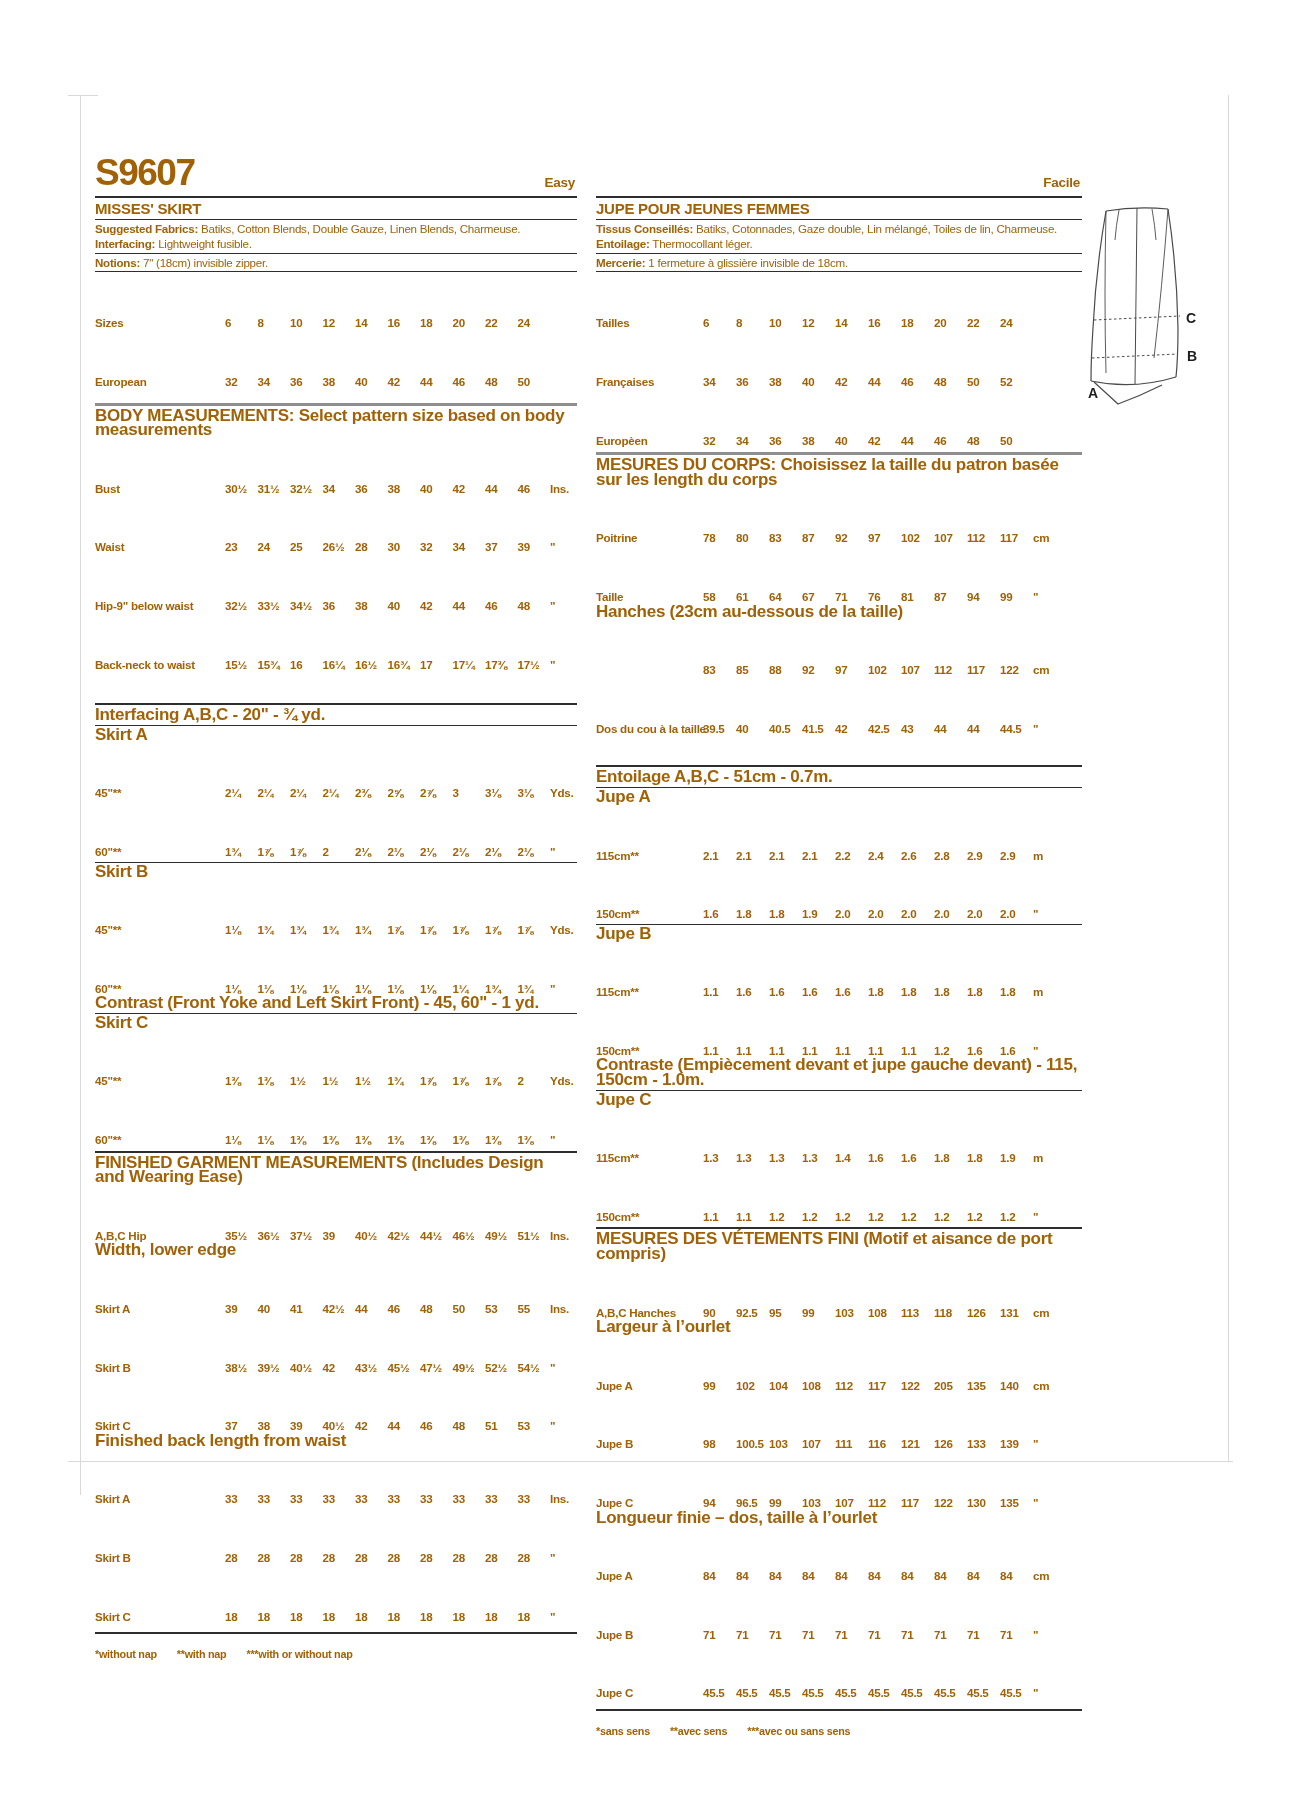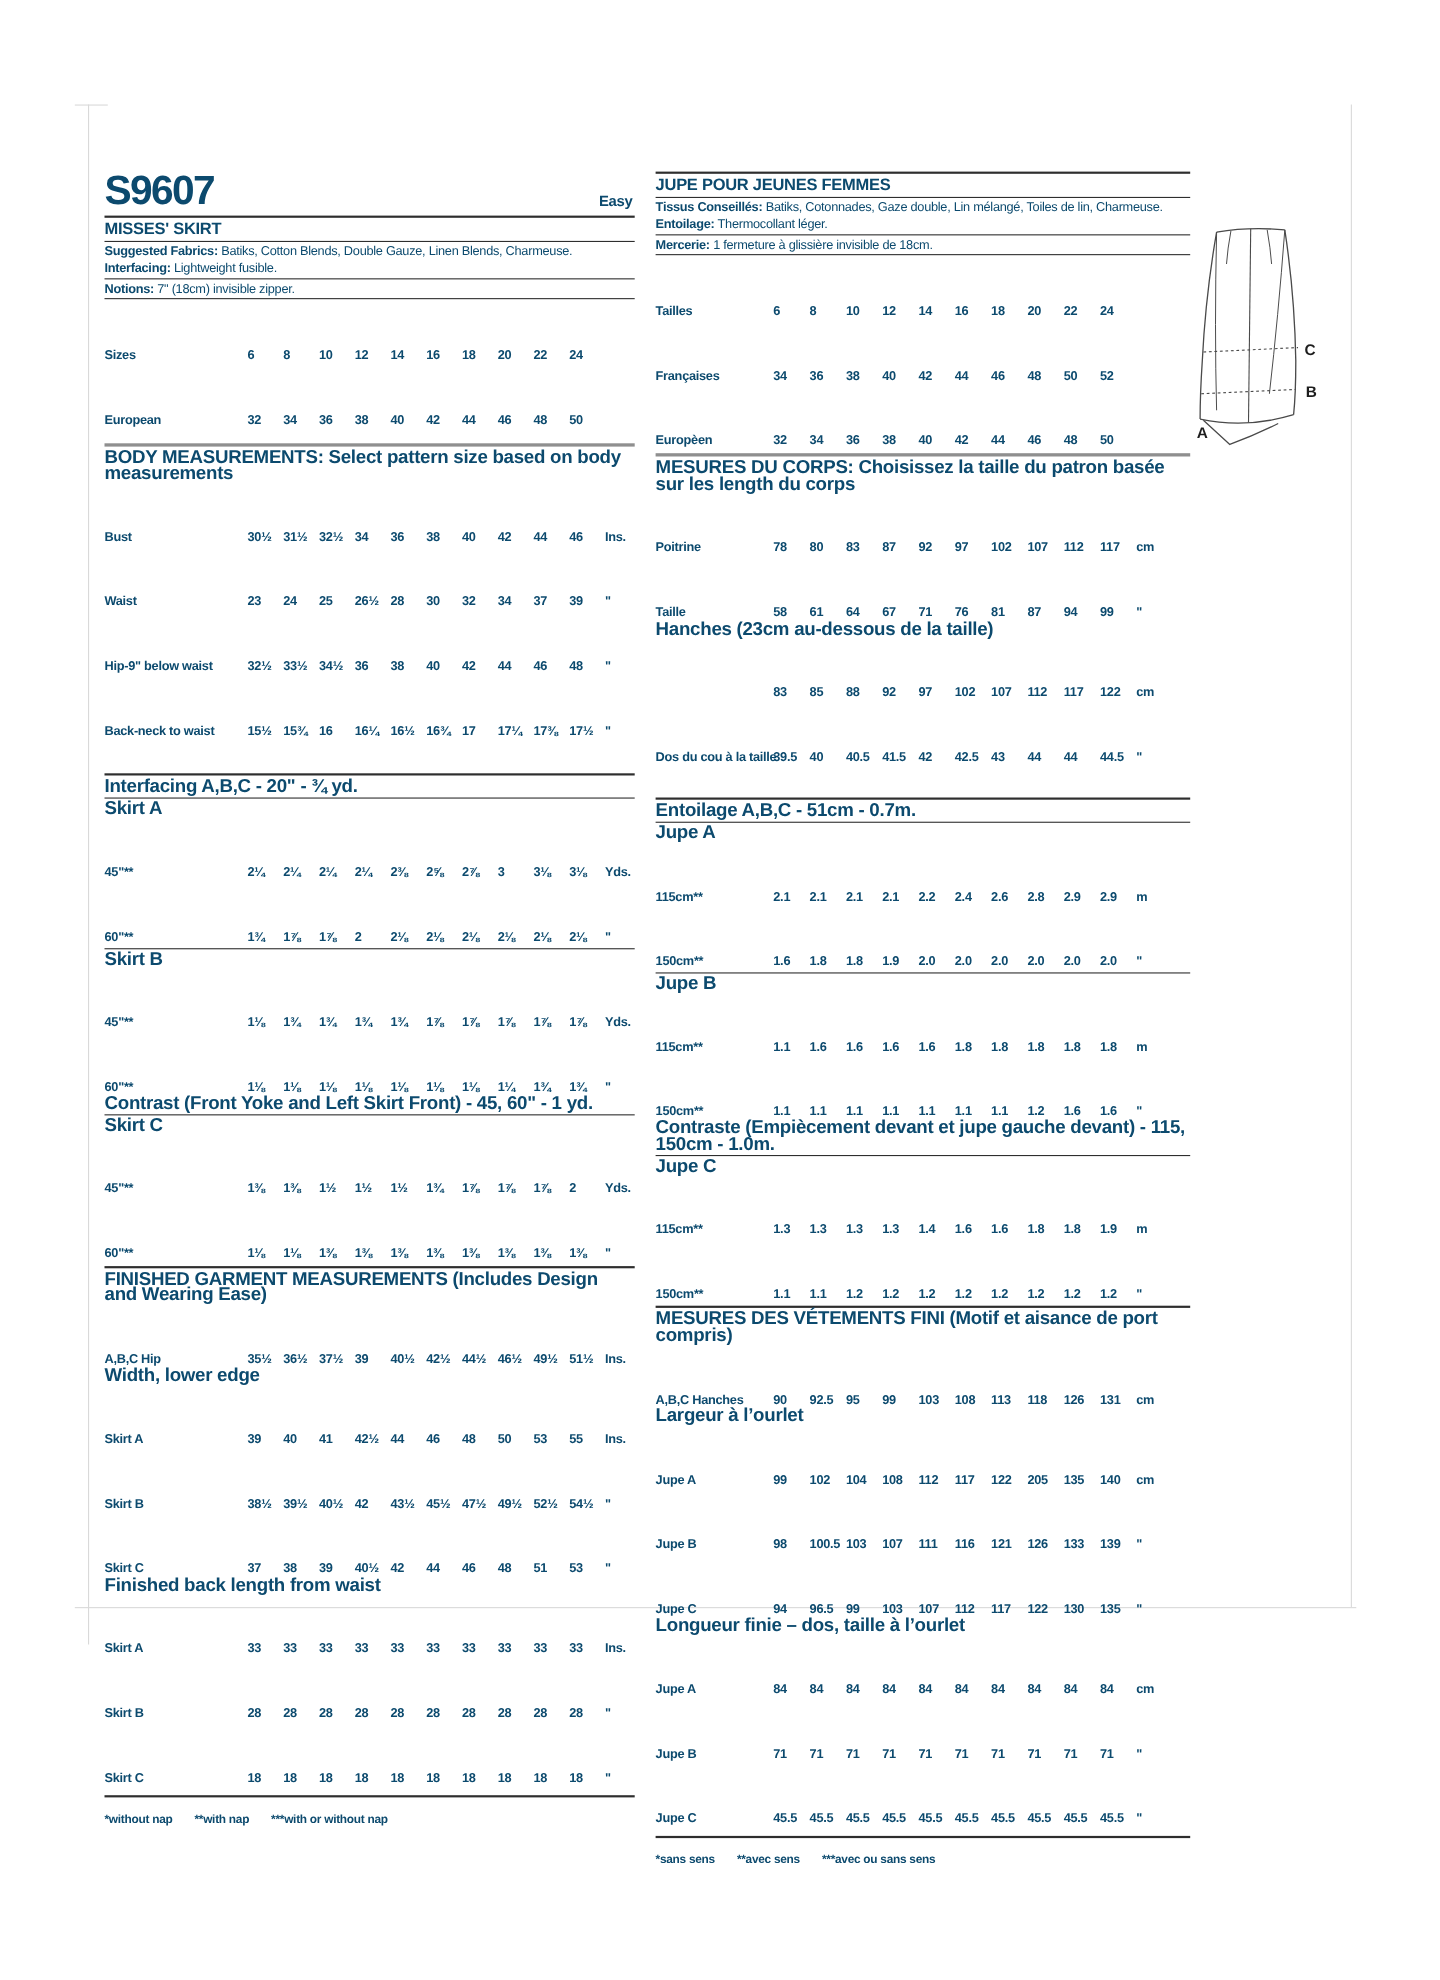--- a/index.html
+++ b/index.html
@@ -1,17 +1,17 @@
 <!DOCTYPE html>
 <html><head>
 <meta charset="utf-8">
 <style>
   html,body{margin:0;padding:0;background:#fff;}
   .page{position:relative;width:1309px;height:1800px;background:#ffffff;overflow:hidden;
-        font-family:"Liberation Sans","DejaVu Sans",sans-serif;color:#0c4a6e;}
+        font-family:"Liberation Sans","DejaVu Sans",sans-serif;color:#a16207;}
   .trim{position:absolute;background:#d9d9d9;}
   .col{position:absolute;top:153px;letter-spacing:-0.25px;}
   .col-left{left:95px;width:482px;--lw:130px;--cw:32.5px;}
   .col-right{left:596px;width:486px;--lw:107px;--cw:33px;}
   .hdr{position:relative;height:40px;}
   .code{font-size:37px;font-weight:700;letter-spacing:-1.5px;line-height:40px;}
   .difficulty{position:absolute;right:2px;bottom:3px;font-size:13.5px;font-weight:700;}
   .rule{width:100%;}
   .r1{border-top:1.3px solid #2e2e2e;margin:2px 0;}
   .r2{border-top:2.6px solid #2e2e2e;margin:3px 0;}
@@ -339,20 +339,23 @@
         </div>
         <div style="height: 5px;"></div>
         <div class="rule r2"></div>
       </div>
     <p class="foot">
       <span>*without nap</span><span>**with nap</span><span>***with or without nap</span>
     </p>
   </div>
 
   <div class="col col-right">
+    <div class="hdr">
+      <span class="difficulty">Facile</span>
+    </div>
     <div class="rule r2"></div>
     <div class="sec-title">JUPE POUR JEUNES FEMMES</div>
     <div class="rule r1"></div>
     <p class="meta"><b>Tissus Conseillés:</b> <span>Batiks, Cotonnades, Gaze double, Lin mélangé, Toiles de lin, Charmeuse.</span></p>
     <p class="meta"><b>Entoilage:</b> <span>Thermocollant léger.</span></p>
     <div class="rule r1"></div>
     <p class="meta"><b>Mercerie:</b> <span>1 fermeture à glissière invisible de 18cm.</span></p>
     <div class="rule r1"></div>
     <div>
         <div class="drow">

